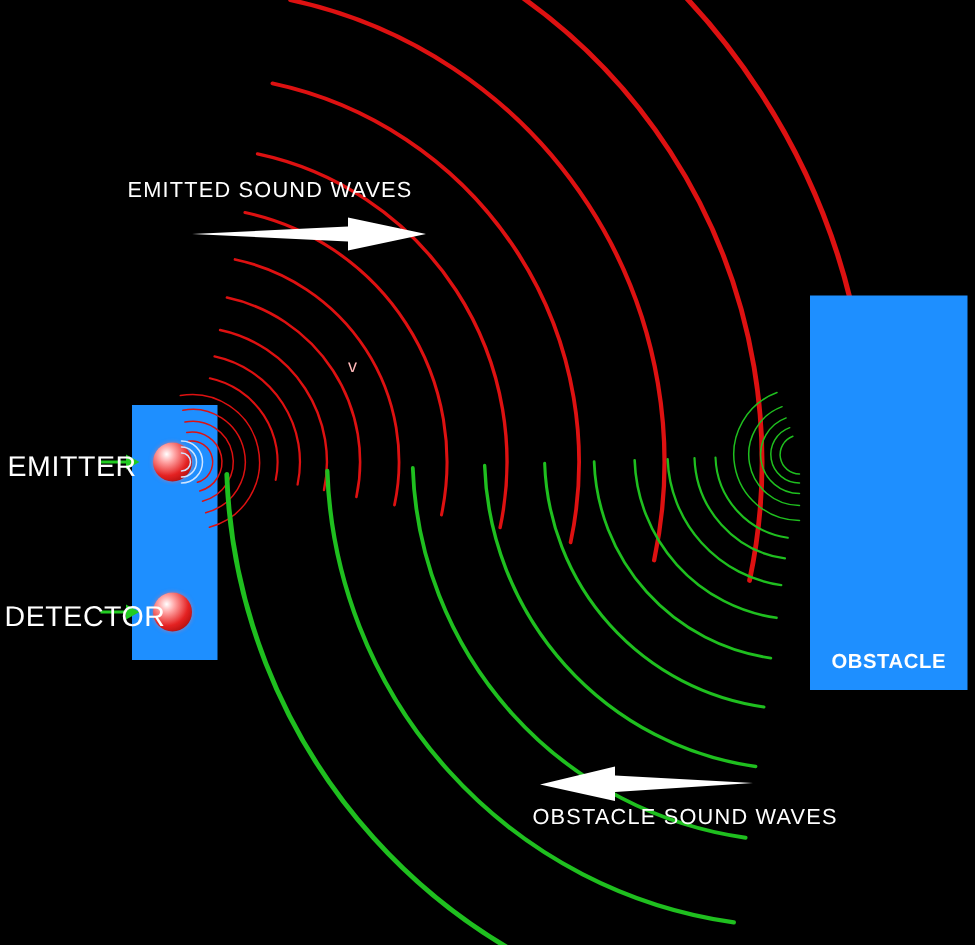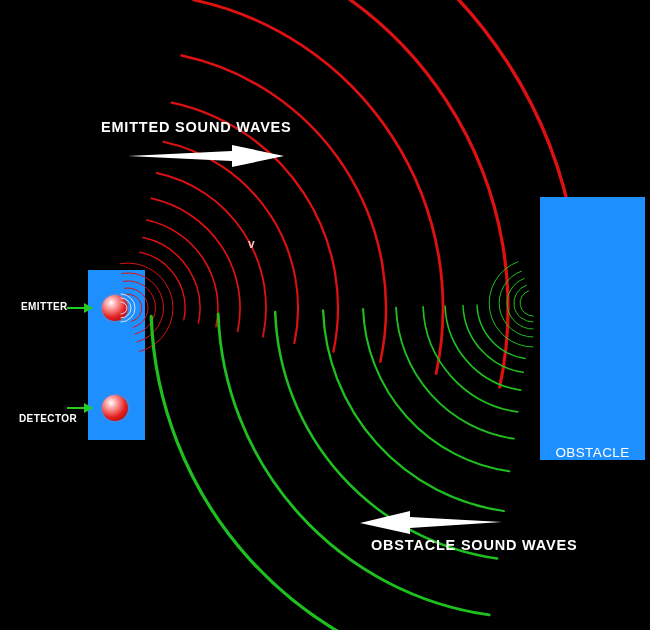--- a/index.html
+++ b/index.html
@@ -2,35 +2,34 @@
 <html><head>
 <meta charset="utf-8">
 <style>
   html,body{margin:0;padding:0;background:#000;}
   .stage{
     position:relative;width:650px;height:630px;background:#000;
     overflow:hidden;font-family:"Liberation Sans",sans-serif;
   }
   .stage svg{position:absolute;left:0;top:0;}
   .lbl{
-    position:absolute;color:#fff;font-weight:bold;white-space:nowrap;
+    position:absolute;color:#fff;font-weight:normal;white-space:nowrap;
     letter-spacing:0.8px;
-    margin-left:16px;
   }
   .lbl-big{font-size:14.5px;}
-  .lbl-side{font-size:10px;letter-spacing:0.4px;}
+  .lbl-side{font-size:19px;letter-spacing:0.4px;}
   .lbl-v{font-size:12px;letter-spacing:0;}
   .device{
     position:absolute;left:88px;top:270px;width:57px;height:170px;
   }
   .obstacle{
     position:absolute;left:540px;top:197px;width:105px;height:263px;
     display:flex;justify-content:center;align-items:flex-end;
-    box-sizing:border-box;
-    color:#fff;font-weight:normal;font-size:13.5px;letter-spacing:0.4px;
+    padding-bottom:12px;box-sizing:border-box;
+    color:#fff;font-weight:bold;font-size:13.5px;letter-spacing:0.4px;
   }
   .sphere{
     position:absolute;width:26px;height:26px;border-radius:50%;
     background:radial-gradient(circle at 35% 30%, #ffffff 0%, #ffa4a4 22%, #e42222 58%, #8a0000 100%);
     box-shadow:0 0 3px rgba(255,120,120,0.6);
   }
   .sphere-emitter{left:102px;top:295px;}
   .sphere-detector{left:102px;top:395px;}
 </style>
 </head>
@@ -93,16 +92,16 @@
     <polygon points="84,403 93,408 84,413" fill="#22cc22"></polygon>
   </svg>
 
   <div class="obstacle" style="background: rgb(30, 143, 255);">
     <span>OBSTACLE</span>
   </div>
 
   <div class="lbl lbl-big" style="left:85px;top:119px;">EMITTED SOUND WAVES</div>
   <div class="lbl lbl-big" style="left:355px;top:537px;">OBSTACLE SOUND WAVES</div>
   <div class="lbl lbl-side" style="left:5px;top:301px;">EMITTER</div>
-  <div class="lbl lbl-side" style="left:3px;top:413px;">DETECTOR</div>
+  <div class="lbl lbl-side" style="left:3px;top:401px;">DETECTOR</div>
   <div class="lbl lbl-v" style="left: 232px; top: 237px; color: rgb(255, 185, 185);">v</div>
 
 </div>
 
 </body></html>

